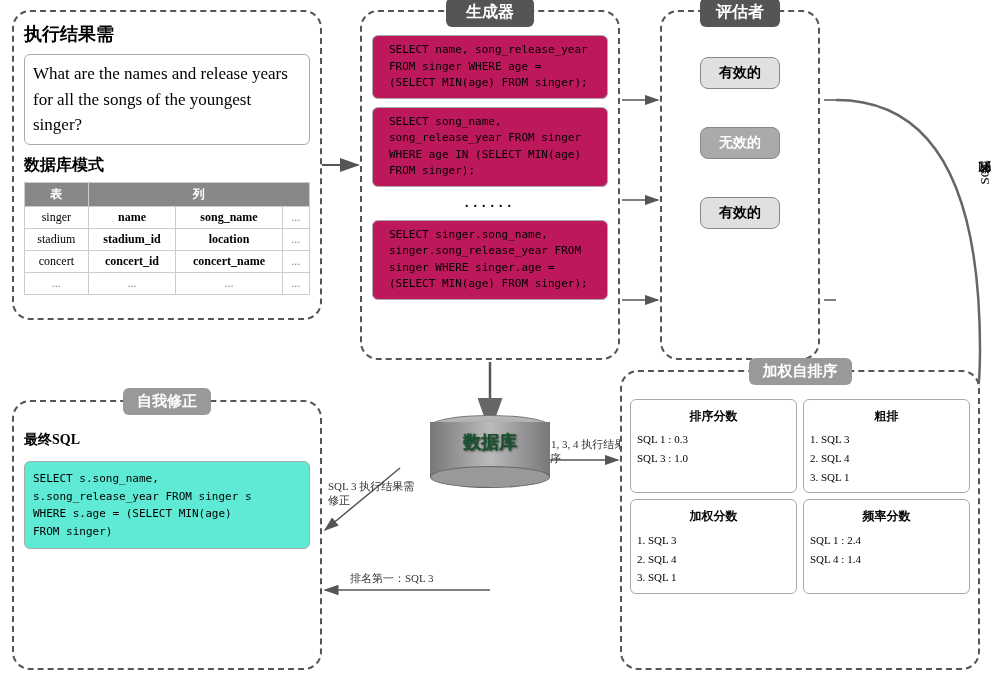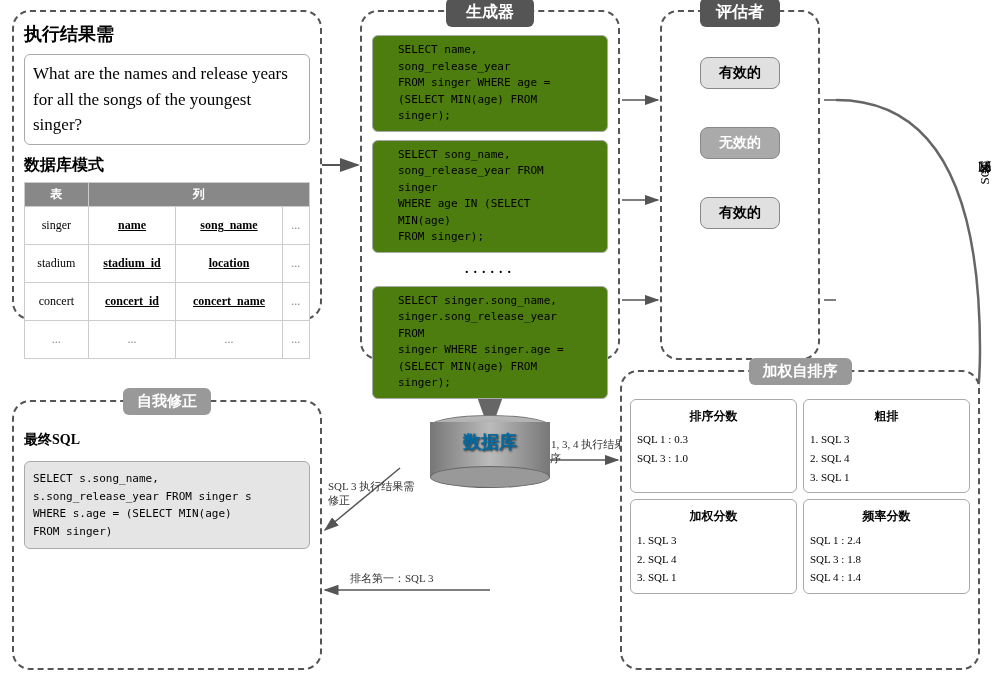--- a/index.html
+++ b/index.html
@@ -68,26 +68,26 @@
       font-size: 12px;
     }
     .schema-table th {
       background: #888;
       color: #fff;
       padding: 3px 6px;
       border: 1px solid #ccc;
       text-align: center;
     }
     .schema-table td {
-      padding: 11px 6px;
+      padding: 3px 6px;
       border: 1px solid #ccc;
       text-align: center;
       background: #fff;
     }
-    .schema-table td.bold { font-weight: bold; text-decoration: underline; }
+    .schema-table td.bold { font-weight: bold; }
     .schema-table td.dots { color: #888; }
 
     
     #generator-box {
       left: 360px; top: 10px;
       width: 260px; height: 350px;
     }
     .generator-header-wrap {
       text-align: center;
       margin-top: -14px;
@@ -97,22 +97,22 @@
       color: #fff;
       border-radius: 6px;
       padding: 4px 20px;
       font-size: 16px;
       font-weight: bold;
       display: inline-block;
     }
     .sql-card {
       border: 1.5px solid #aaa;
       border-radius: 6px;
-      background: #4d7c0f;
-      padding: 6px 25px;
+      background: #be185d;
+      padding: 6px 16px;
       margin: 8px 10px 0 10px;
       font-size: 11px;
       line-height: 1.5;
       font-family: monospace;
     }
     .dots-center {
       text-align: center;
       font-size: 18px;
       letter-spacing: 4px;
       margin: 4px 0;
@@ -182,21 +182,21 @@
       margin-top: -14px;
     }
     .final-sql-label {
       font-size: 14px;
       font-weight: bold;
       margin: 10px 10px 6px 10px;
     }
     .final-sql-content {
       border: 1.5px solid #aaa;
       border-radius: 6px;
-      background: #e5e5e5;
+      background: #5eead4;
       padding: 8px;
       margin: 12px 10px;
       font-size: 11px;
       font-family: monospace;
       line-height: 1.6;
     }
 
     
     #rerank-box {
       left: 620px; top: 370px;
@@ -397,21 +397,21 @@
     <div class="eval-badge invalid" style="margin-top: 38px;">无效的</div>
     <div class="eval-badge" style="margin-top: 38px;">有效的</div>
   </div>
 
   <div id="valid-sql-label" style="position:absolute; right:6px; top:160px; font-size:13px; writing-mode:vertical-rl; transform:rotate(180deg); font-family:SimSun,serif;">有效的SQL</div>
 
   <div id="db-cylinder" style="position:absolute; left:430px; top:410px; width:120px; height:90px;">
     <div class="cylinder-top"></div>
     <div class="cylinder-body" style="position:absolute;left:0;top:12px;width:120px;height:56px;background:linear-gradient(to right,#777,#bbb,#777);"></div>
     <div class="cylinder-bottom-ellipse" style="position:absolute;left:0;top:56px;width:120px;height:22px;background:#999;border-radius:50%;border:1.5px solid #666;"></div>
-    <div class="cylinder-label" style="position:absolute;left:0;top:20px;width:120px;text-align:center;font-size:18px;font-weight:bold;color:#0369a1;text-shadow:1px 1px 2px #333;z-index:2;">数据库</div>
+    <div class="cylinder-label" style="position:absolute;left:0;top:20px;width:120px;text-align:center;font-size:18px;font-weight:bold;color:#14532d;text-shadow:1px 1px 2px #333;z-index:2;">数据库</div>
   </div>
 
   <div class="dashed-box" id="self-correct-box">
     <div class="selfcorrect-header-wrap">
       <span class="gray-header">自我修正</span>
     </div>
     <div class="final-sql-label">最终SQL</div>
     <div class="final-sql-content">
       <pre style="font-family:monospace;font-size:11px;white-space:pre-wrap;">SELECT s.song_name,
 s.song_release_year FROM singer s
@@ -440,19 +440,18 @@
 
       <div class="rerank-inner-box">
         <div class="rerank-inner-title">加权分数</div>
         <div>1. SQL 3</div>
         <div>2. SQL 4</div>
         <div>3. SQL 1</div>
       </div>
       <div class="rerank-inner-box">
         <div class="rerank-inner-title">频率分数</div>
         <div>SQL 1 : 2.4</div>
-        <div>SQL 3 : 1.8</div>
         <div>SQL 4 : 1.4</div>
       </div>
     </div>
   </div>
 
 </div>
 
 </body></html>

